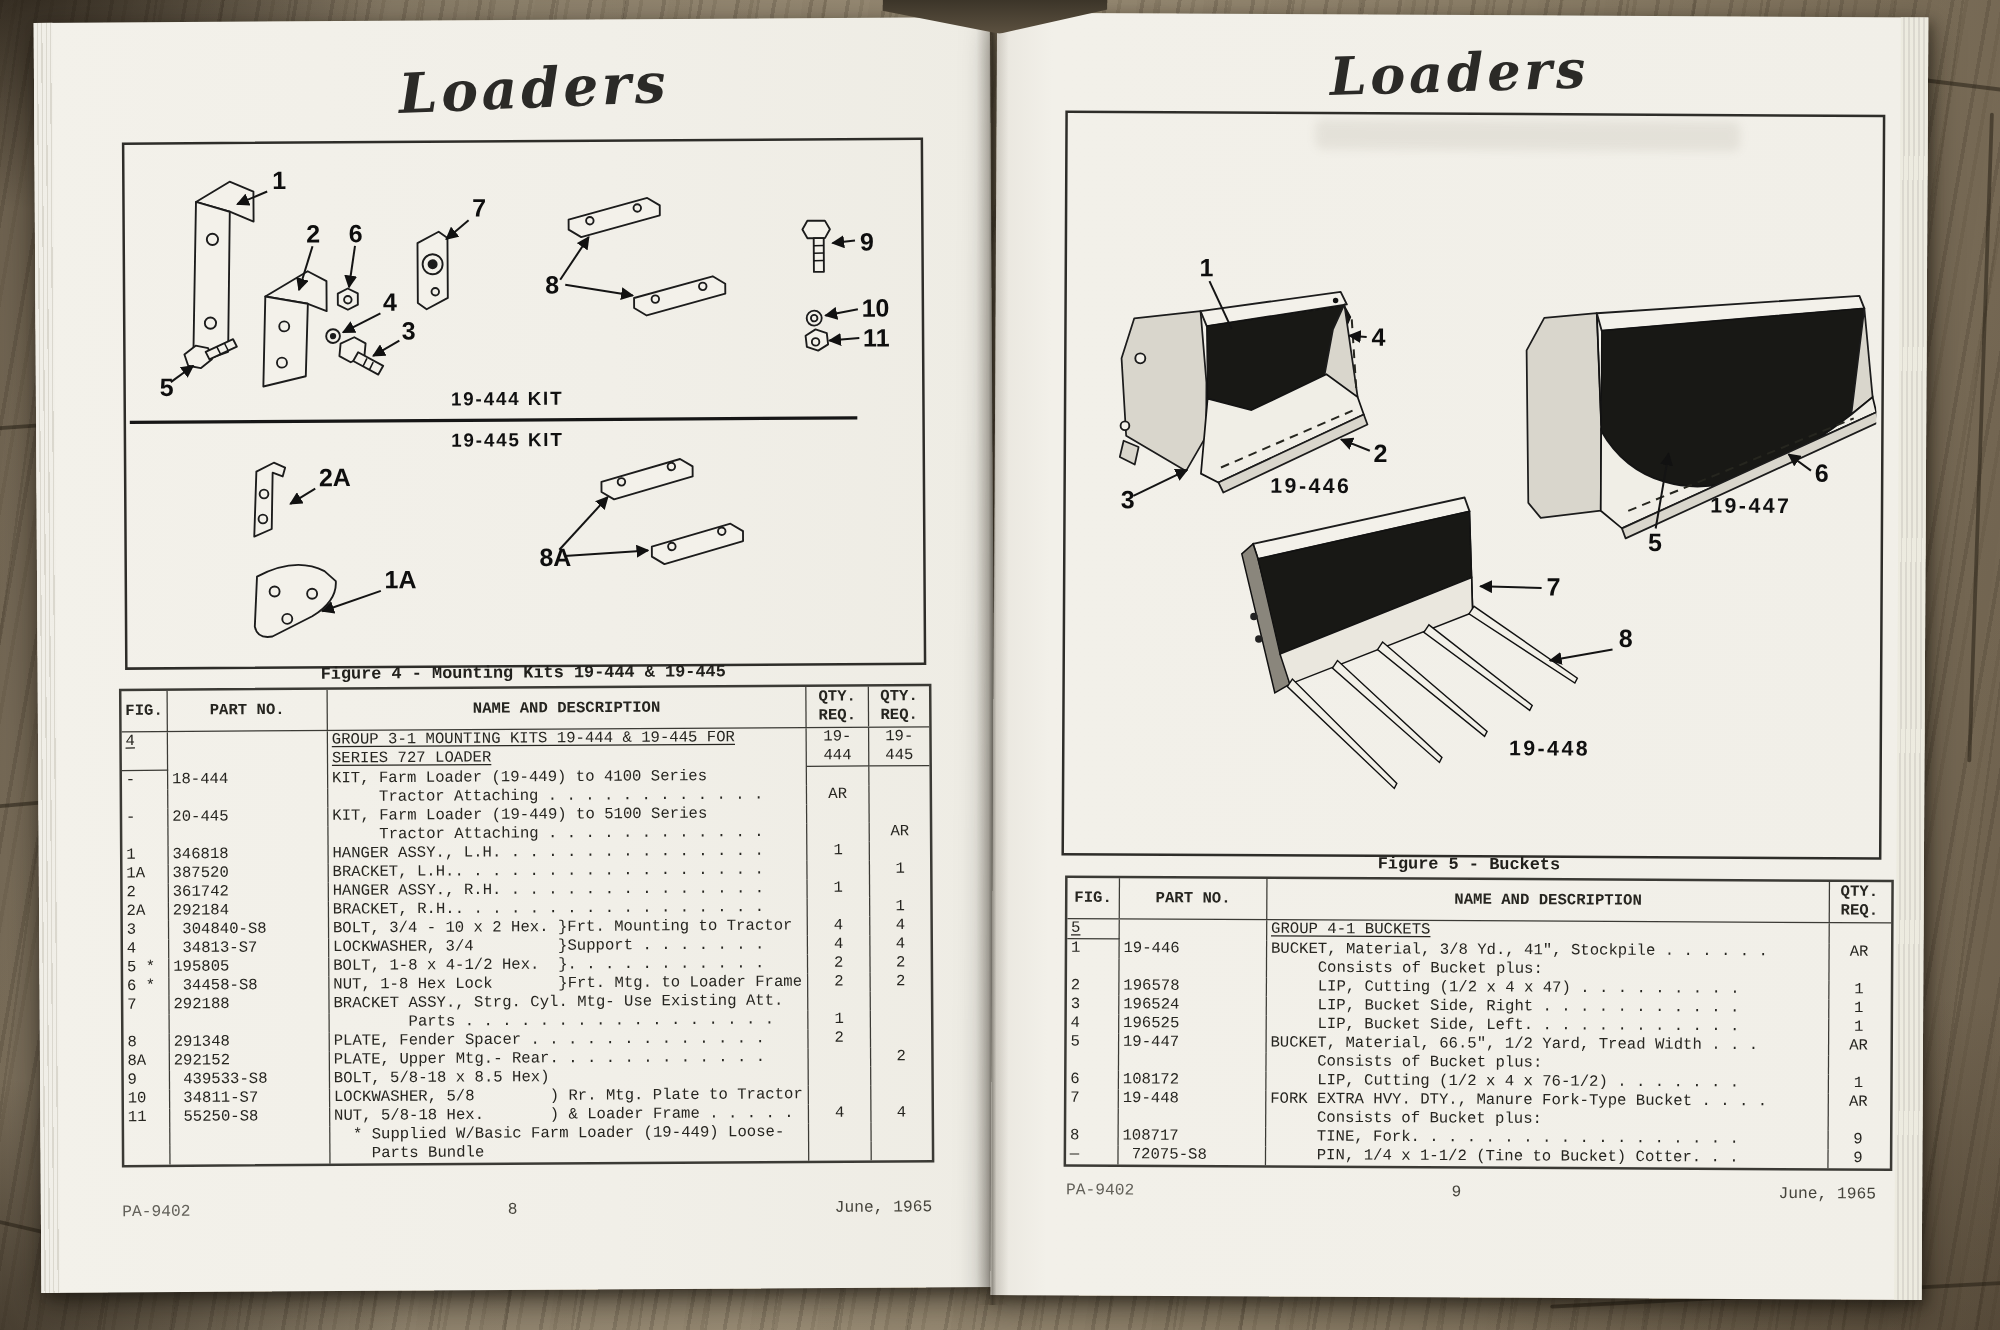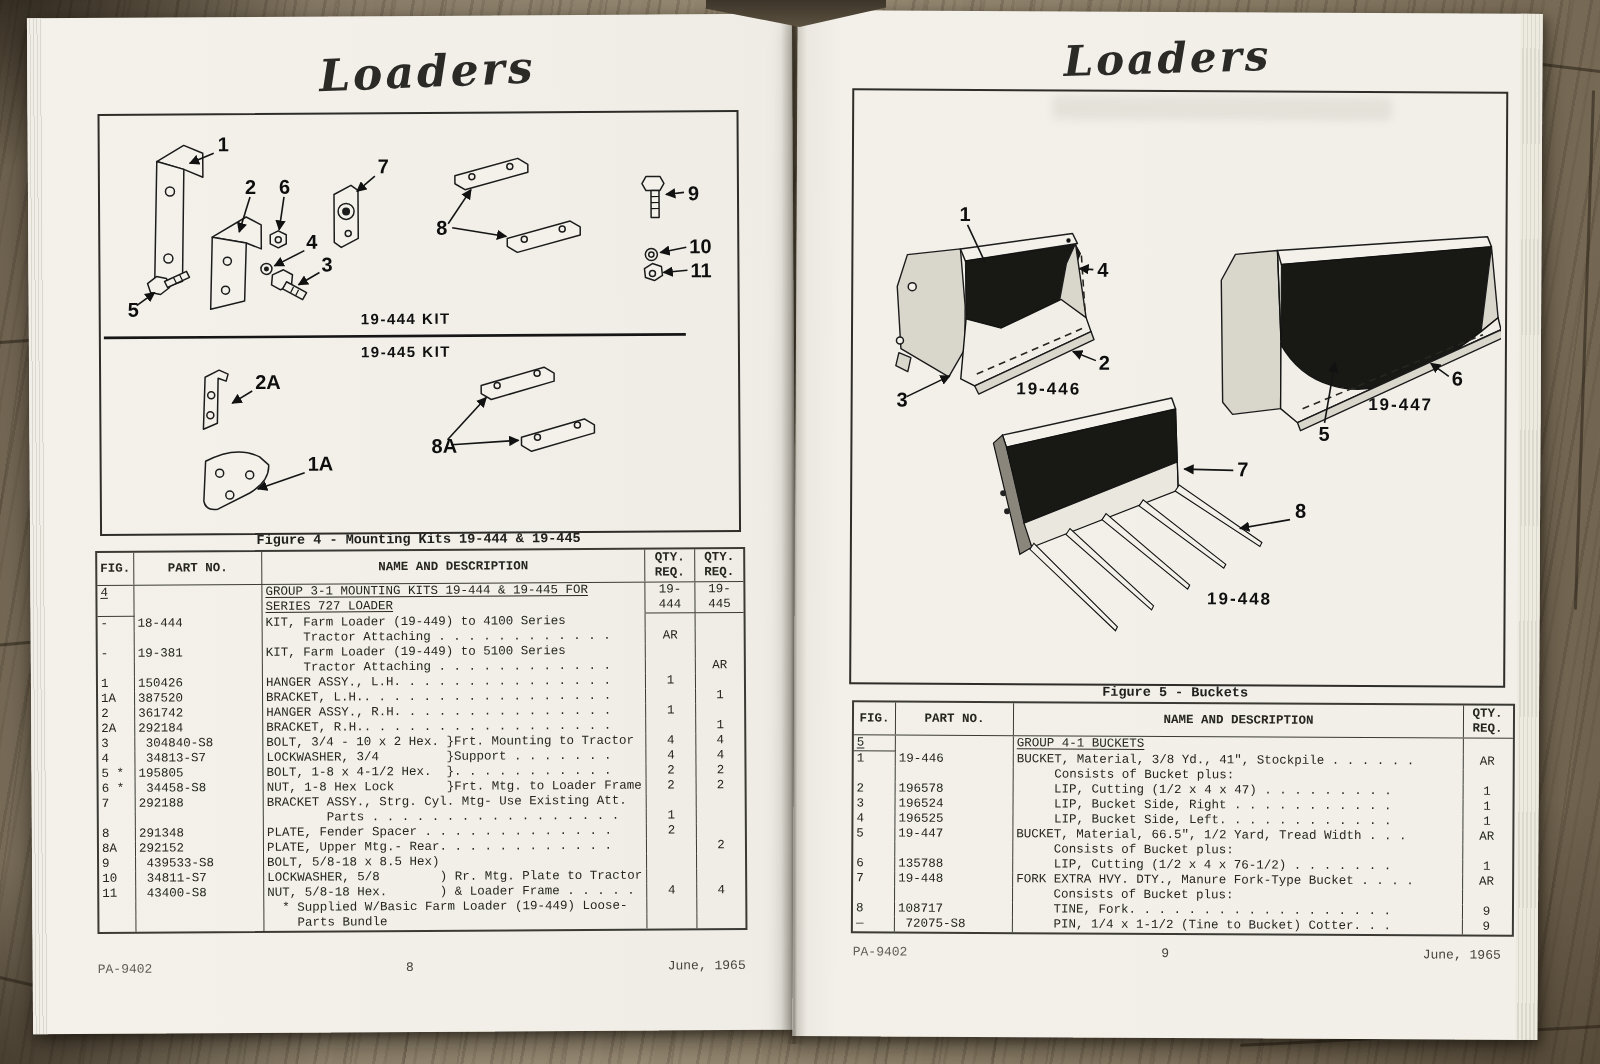--- a/index.html
+++ b/index.html
@@ -255,35 +255,35 @@
       </div>
         <div class="row">
         <span class="c fig"></span>
         <span class="c part"></span>
         <span class="c desc">     Tractor Attaching . . . . . . . . . . . .</span>
         <span class="c q">AR</span>
         <span class="c q"></span>
       </div>
         <div class="row">
         <span class="c fig">-</span>
-        <span class="c part">19-381</span>
+        <span class="c part">20-445</span>
         <span class="c desc">KIT, Farm Loader (19-449) to 5100 Series</span>
         <span class="c q"></span>
         <span class="c q"></span>
       </div>
         <div class="row">
         <span class="c fig"></span>
         <span class="c part"></span>
         <span class="c desc">     Tractor Attaching . . . . . . . . . . . .</span>
         <span class="c q"></span>
         <span class="c q">AR</span>
       </div>
         <div class="row">
         <span class="c fig">1</span>
-        <span class="c part">150426</span>
+        <span class="c part">346818</span>
         <span class="c desc">HANGER ASSY., L.H. . . . . . . . . . . . . . .</span>
         <span class="c q">1</span>
         <span class="c q"></span>
       </div>
         <div class="row">
         <span class="c fig">1A</span>
         <span class="c part">387520</span>
         <span class="c desc">BRACKET, L.H.. . . . . . . . . . . . . . . . .</span>
         <span class="c q"></span>
         <span class="c q">1</span>
@@ -367,21 +367,21 @@
       </div>
         <div class="row">
         <span class="c fig">10</span>
         <span class="c part"> 34811-S7</span>
         <span class="c desc">LOCKWASHER, 5/8        ) Rr. Mtg. Plate to Tractor</span>
         <span class="c q"></span>
         <span class="c q"></span>
       </div>
         <div class="row">
         <span class="c fig">11</span>
-        <span class="c part"> 43400-S8</span>
+        <span class="c part"> 55250-S8</span>
         <span class="c desc">NUT, 5/8-18 Hex.       ) &amp; Loader Frame . . . . .</span>
         <span class="c q">4</span>
         <span class="c q">4</span>
       </div>
         <div class="row">
         <span class="c fig"></span>
         <span class="c part"></span>
         <span class="c desc"></span>
         <span class="c q"></span>
         <span class="c q"></span>
@@ -546,21 +546,21 @@
         <span class="c q">AR</span>
       </div>
         <div class="row">
         <span class="c fig"></span>
         <span class="c part"></span>
         <span class="c desc">     Consists of Bucket plus:</span>
         <span class="c q"></span>
       </div>
         <div class="row">
         <span class="c fig">6</span>
-        <span class="c part">135788</span>
+        <span class="c part">108172</span>
         <span class="c desc">     LIP, Cutting (1/2 x 4 x 76-1/2) . . . . . . .</span>
         <span class="c q">1</span>
       </div>
         <div class="row">
         <span class="c fig">7</span>
         <span class="c part">19-448</span>
         <span class="c desc">FORK EXTRA HVY. DTY., Manure Fork-Type Bucket . . . .</span>
         <span class="c q">AR</span>
       </div>
         <div class="row">

